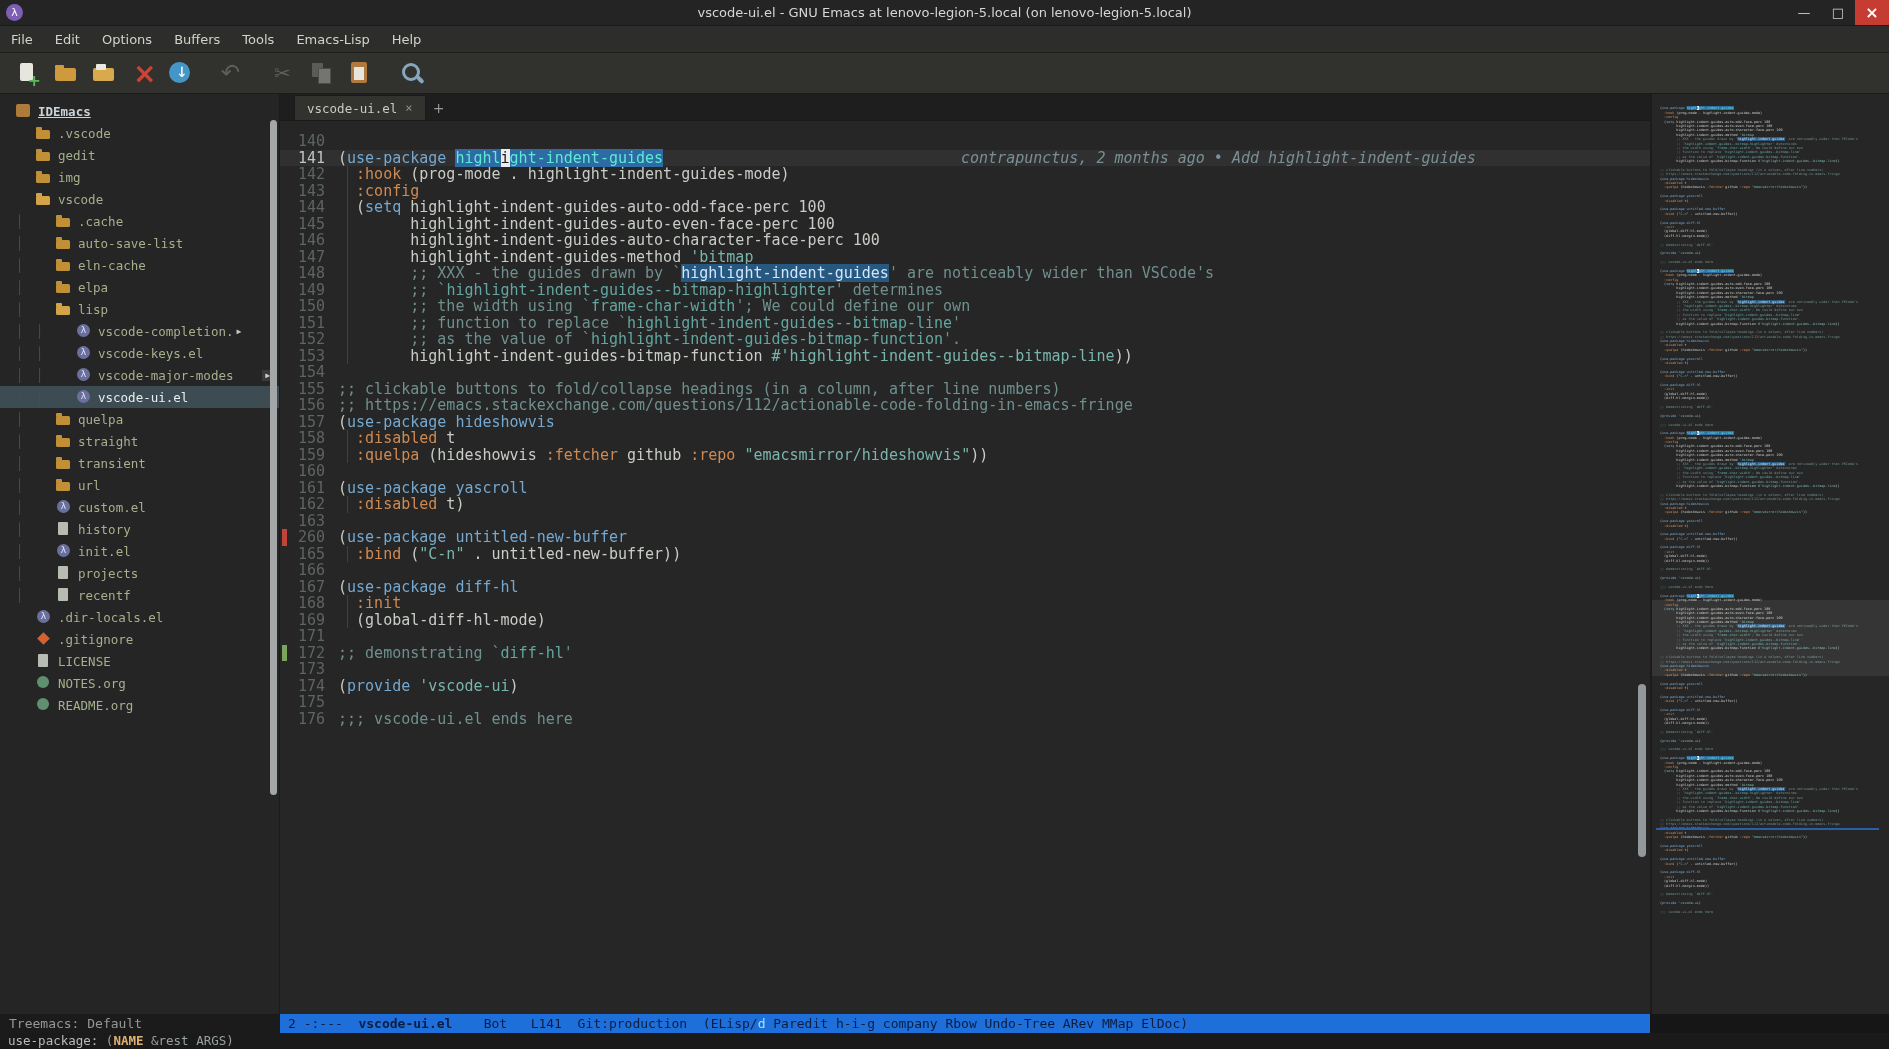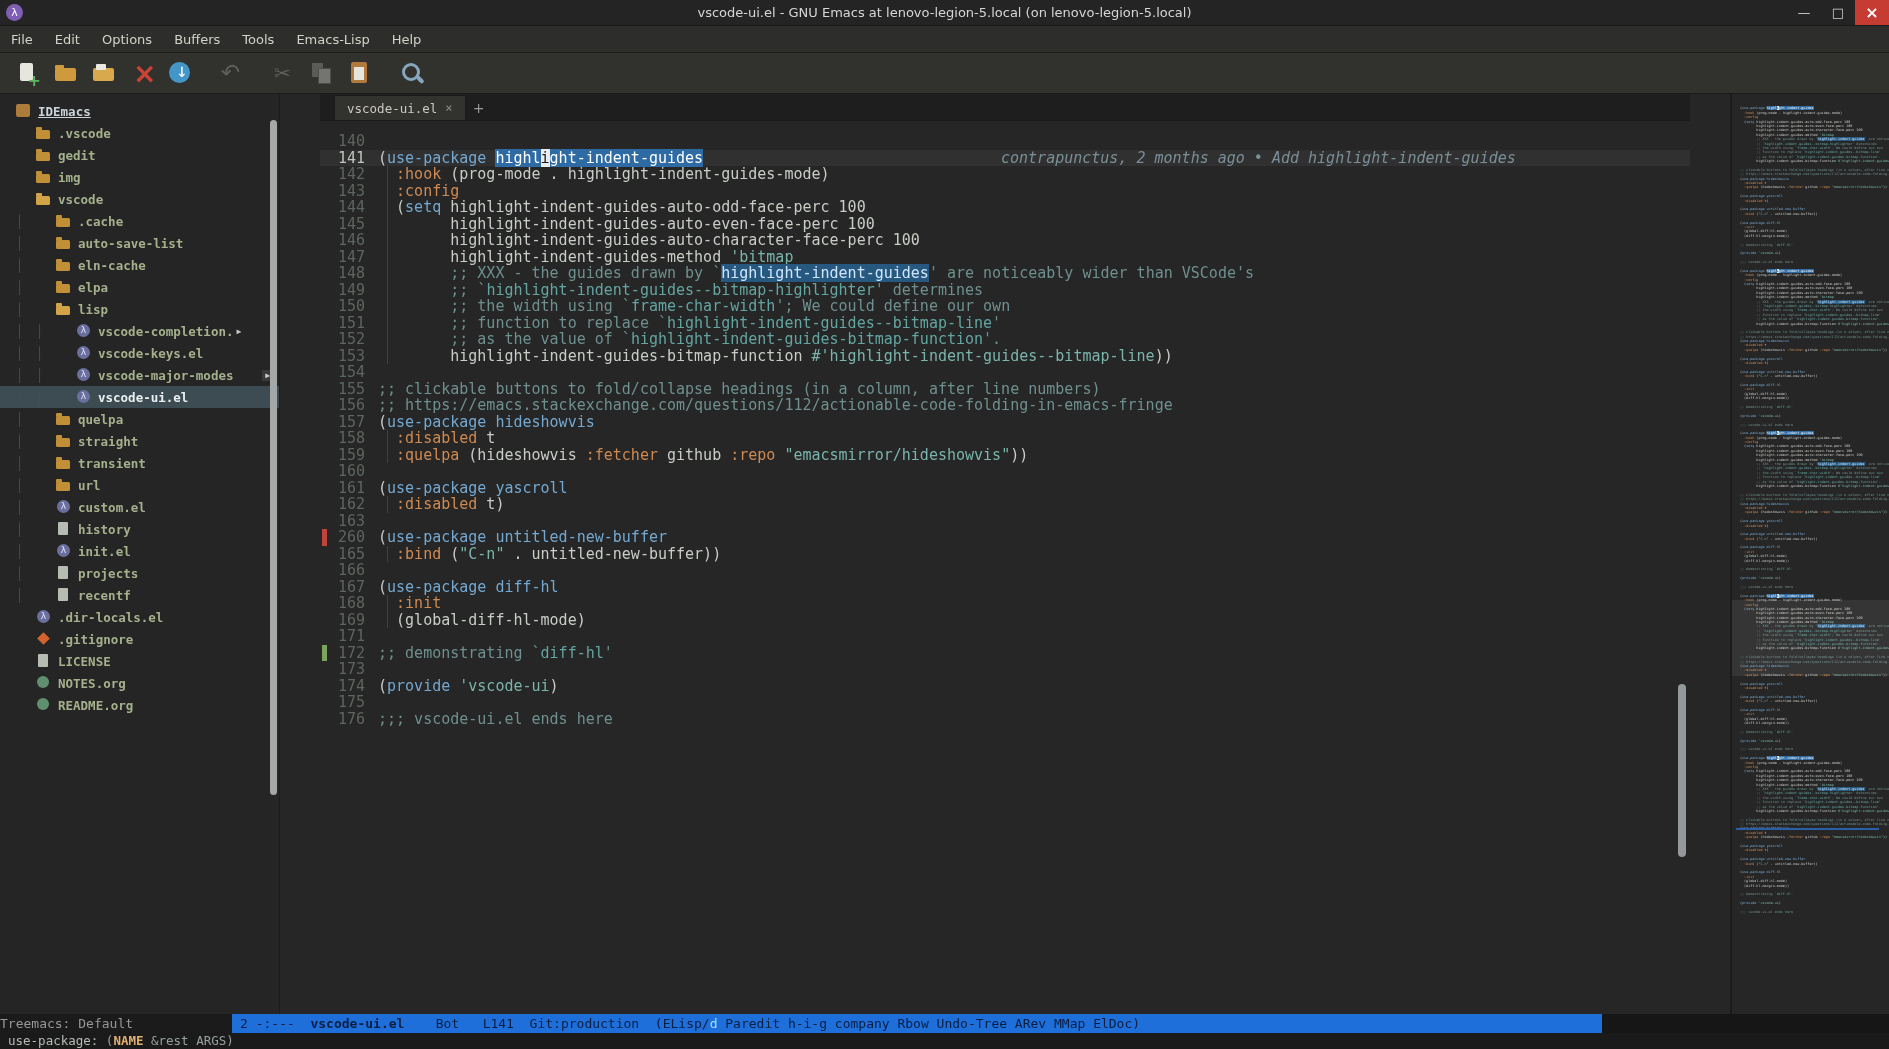--- a/index.html
+++ b/index.html
@@ -58,31 +58,31 @@
   .ticon.paste::before { content:''; position:absolute; left:3px; top:1px; width:16px; height:21px;
         background:#b07a3e; border-radius:2px; }
   .ticon.paste::after { content:''; position:absolute; left:6px; top:6px; width:10px; height:13px;
         background:#e6e6de; }
   .ticon.search::before { content:''; position:absolute; left:2px; top:2px; width:12px; height:12px;
         border:3px solid #88a6bd; border-radius:50%; }
   .ticon.search::after { content:''; position:absolute; right:2px; bottom:1px; width:4px; height:9px;
         background:#88a6bd; transform:rotate(-45deg); border-radius:2px; }
 
   
-  .content { display:flex; height:920px;gap:40px; }
+  .content { display:flex; height:920px; }
 
   
   .treemacs { width:280px; flex:none; background:#252525; position:relative;
               border-right:1px solid #1c1c1c; overflow:hidden; }
   .titems { padding-top:6px; }
   .titem { display:flex; align-items:center; height:22px; padding:0 6px 0 16px;
            font-family:"DejaVu Sans Mono", monospace; font-size:12.5px; color:#a5b08c; white-space:nowrap; }
   .titem.selected { background:#3d4b52; color:#e9eff1; }
   .tslot { display:inline-block; width:20px; flex:none; color:#474f47; }
-  .tlabel { overflow:hidden; text-overflow:clip;font-weight:bold; }
+  .tlabel { overflow:hidden; text-overflow:clip; }
   .tlabel.root { color:#ccd4da; font-weight:bold; text-decoration:underline; }
   .tarrow-inline { font-size:8px; color:#c4c4c4; margin-left:3px; }
   .tarrow-edge { margin-left:auto; font-size:8px; color:#cccccc; background:#3a3a3a; padding:1px 3px; }
   .ti { width:16px; height:14px; margin-right:6px; position:relative; flex:none; }
   .ti.folder::before { content:''; position:absolute; left:0; top:4px; width:14px; height:9px;
         background:#c08f36; border-radius:1.5px; }
   .ti.folder::after  { content:''; position:absolute; left:0; top:1px; width:6px; height:4px;
         background:#c08f36; border-radius:1px; }
   .ti.folder.open::before, .ti.folder.open::after { background:#d2a347; }
   .ti.elisp::before { content:'λ'; position:absolute; left:1px; top:0; width:13px; height:13px;
@@ -127,43 +127,43 @@
   .lc { flex:1; white-space:pre; position:relative; }
   .lc.guided::before { content:''; position:absolute; left:9px; top:0; bottom:0;
                        border-left:1px solid #3c4242; }
   .tok-d { color:#c8cdc6; }
   .tok-k { color:#74a8d0; }
   .tok-e { color:#cf8a52; }
   .tok-c { color:#6e908e; }
   .tok-r { color:#63a5a0; }
   .tok-s { color:#7ab5ac; }
   .tok-q { color:#7ab5ac; }
-  .tok-sel { background:#2e6aa3; color:#ffffff; }
+  .tok-sel { background:#2e6aa3; color:#5eead4; }
   .tok-occ { background:#27587f; color:#cfe6ff; }
   .tok-cur { background:#ececec; color:#1b1b1b; }
   .blame { position:absolute; left:575px; top:0; color:#7a8f96; font-style:italic;margin-left:48px; }
   .ed-scroll { position:absolute; right:4px; top:590px; width:8px; height:173px;
                background:#93999b; border-radius:4px; }
 
   
   .minimap { flex:1; position:relative; background:#262626; border-left:2px solid #1b1b1b;
              overflow:hidden; }
   .mm-content { padding:8px 8px 0 8px; font-family:"DejaVu Sans Mono", monospace;
                 font-size:3.4px; line-height:4.4px; }
   .mm-content .cl { display:block; height:4.4px; }
   .mm-content .lc { white-space:pre; position:static; }
   .mm-content .lc.guided::before { display:none; }
   .mm-view { position:absolute; left:0; right:0; top:506px; height:76px;
              background:rgba(255,255,255,0.07); }
   .mm-line { position:absolute; left:4px; right:10px; top:734px; height:2px; background:#2a5fa8; }
 
   
   .mlrow { height:19px; display:flex; font-family:"DejaVu Sans Mono", monospace; font-size:13px; }
-  .ml-tree { width:232px; flex:none; background:#1b1b1b; color:#979797; line-height:19px;
-             padding-left:0; white-space:pre; }
+  .ml-tree { width:280px; flex:none; background:#1b1b1b; color:#979797; line-height:19px;
+             padding-left:9px; white-space:pre; }
   .ml-main { width:1370px; flex:none; background:#1f6fdb; color:#0a1e42; line-height:19px;
              padding-left:8px; white-space:pre; overflow:hidden; }
   .ml-file { font-weight:bold; }
   .ml-hl { color:#9fe0ff; }
   .ml-right { flex:1; background:#161616; }
 
   
   .echo { height:16px; background:#1a1a1a; font-family:"DejaVu Sans Mono", monospace;
           font-size:12.5px; line-height:16px; padding-left:8px; white-space:pre; color:#b5bdb5; }
   .echo-arg { color:#e0b070; font-weight:bold; }

